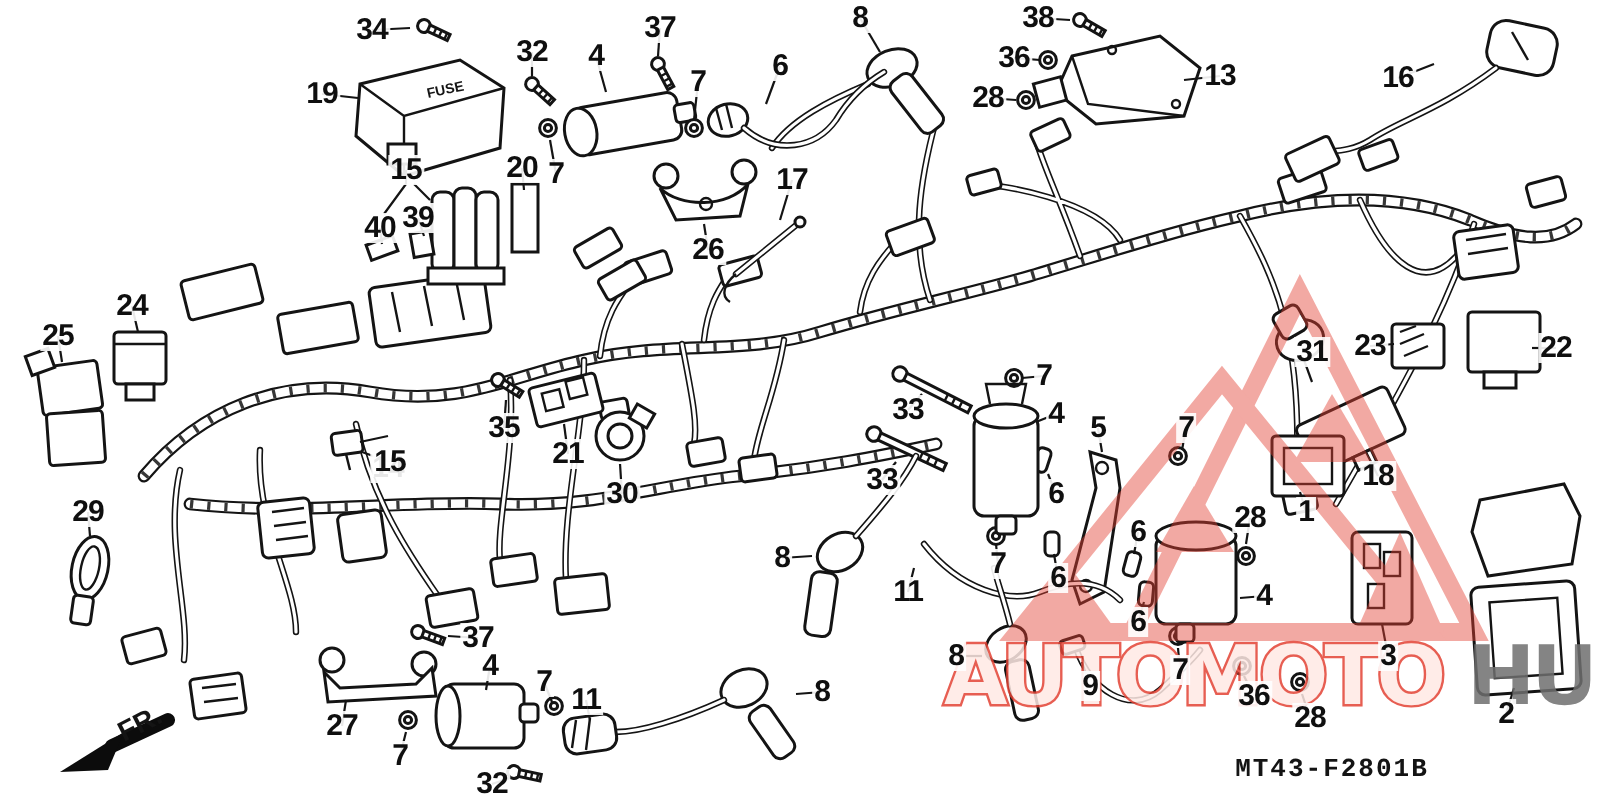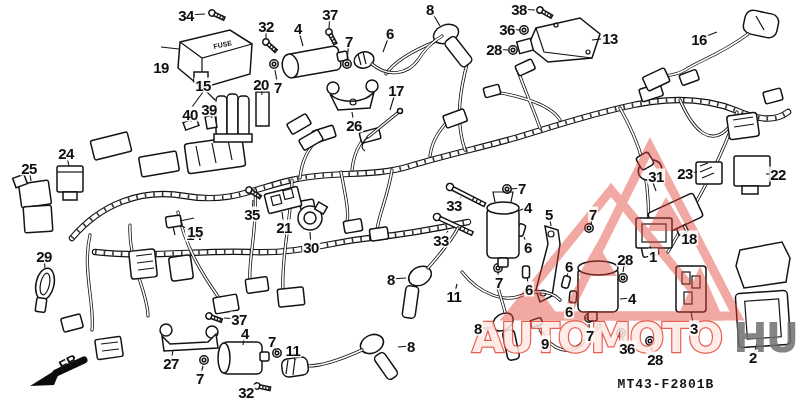--- a/index.html
+++ b/index.html
@@ -411,21 +411,21 @@
       <div class="callout" style="left: 430px; top: 9px;">8</div>
       <div class="callout" style="left: 330px; top: 14px;">37</div>
       <div class="callout" style="left: 519px; top: 9px;">38</div>
       <div class="callout" style="left: 266px; top: 26px;">32</div>
       <div class="callout" style="left: 298px; top: 28px;">4</div>
       <div class="callout" style="left: 390px; top: 33px;">6</div>
       <div class="callout" style="left: 507px; top: 29px;">36</div>
       <div class="callout" style="left: 610px; top: 38px;">13</div>
       <div class="callout" style="left: 699px; top: 39px;">16</div>
       <div class="callout" style="left: 349px; top: 41px;">7</div>
-      <div class="callout" style="left: 161px; top: 47px; margin-top: 20px;">19</div>
+      <div class="callout" style="left: 161px; top: 47px;">19</div>
       <div class="callout" style="left: 494px; top: 49px;">28</div>
       <div class="callout" style="left: 261px; top: 84px;">20</div>
       <div class="callout" style="left: 203px; top: 85px;">15</div>
       <div class="callout" style="left: 396px; top: 90px; text-align: center;">17</div>
       <div class="callout" style="left: 278px; top: 87px;">7</div>
       <div class="callout" style="left: 209px; top: 109px;">39</div>
       <div class="callout" style="left: 190px; top: 114px;">40</div>
       <div class="callout" style="left: 354px; top: 125px;">26</div>
       <div class="callout" style="left: 66px; top: 153px;">24</div>
       <div class="callout" style="left: 29px; top: 168px;">25</div>

